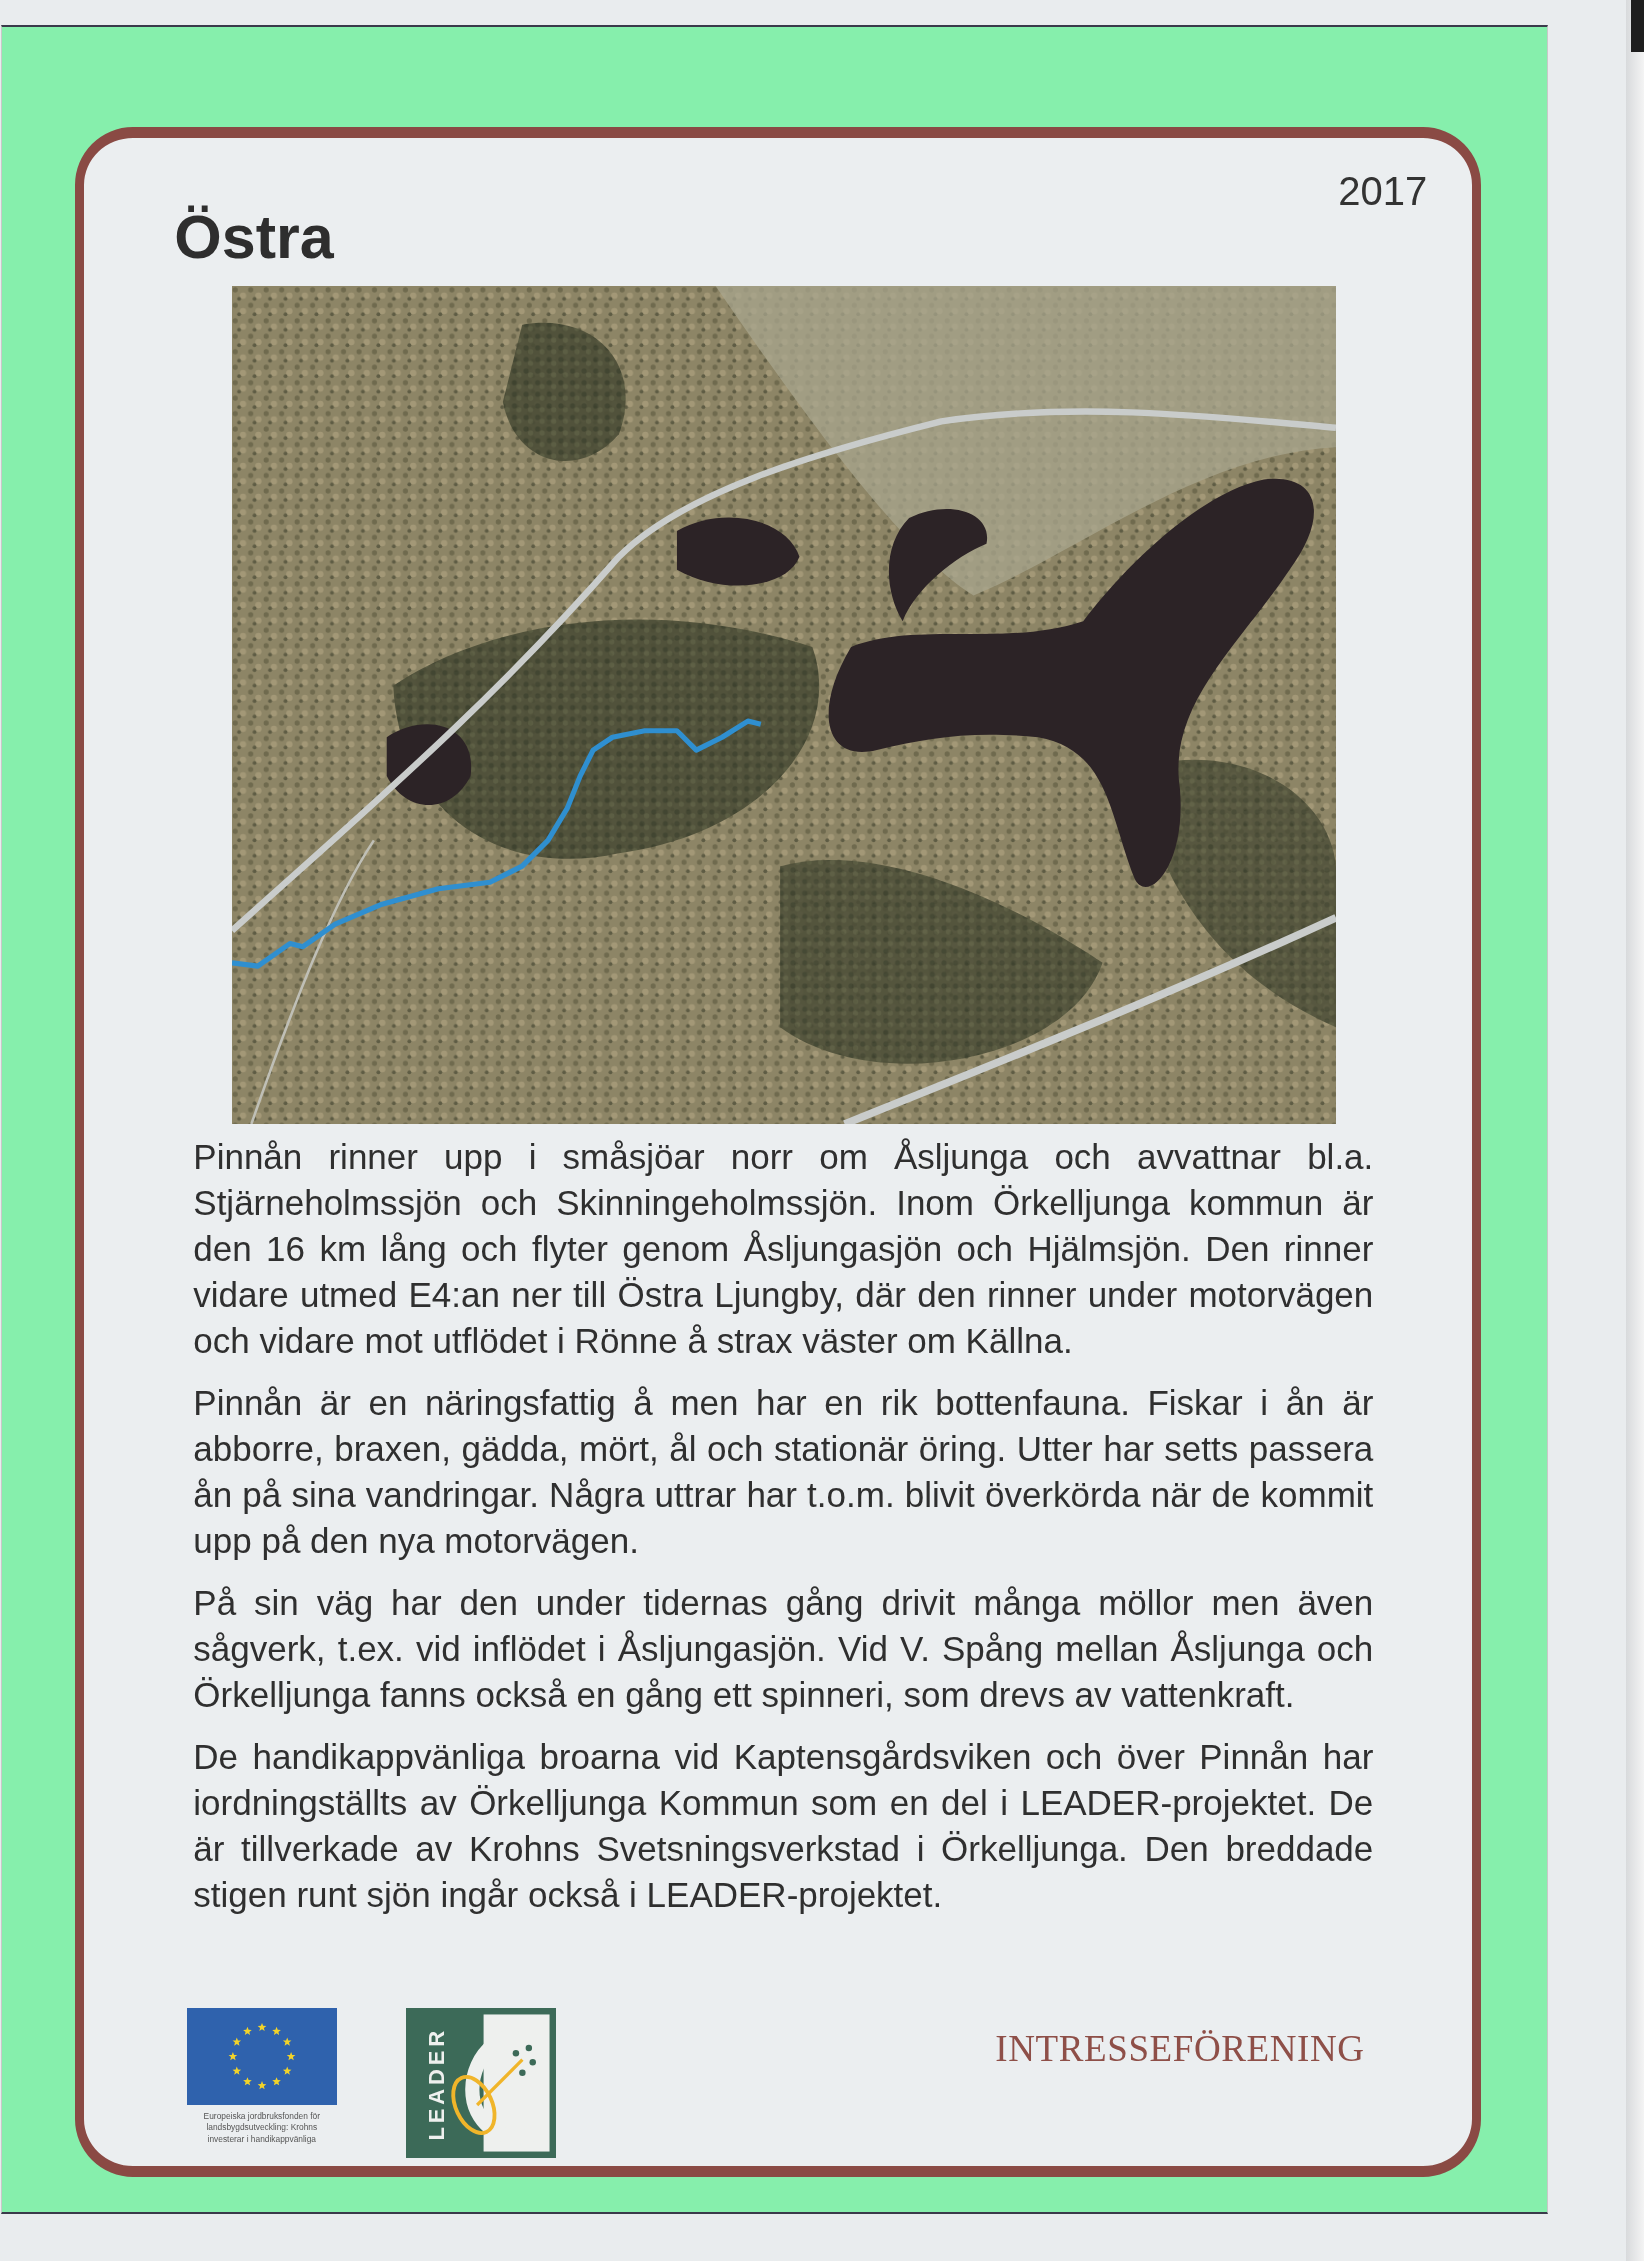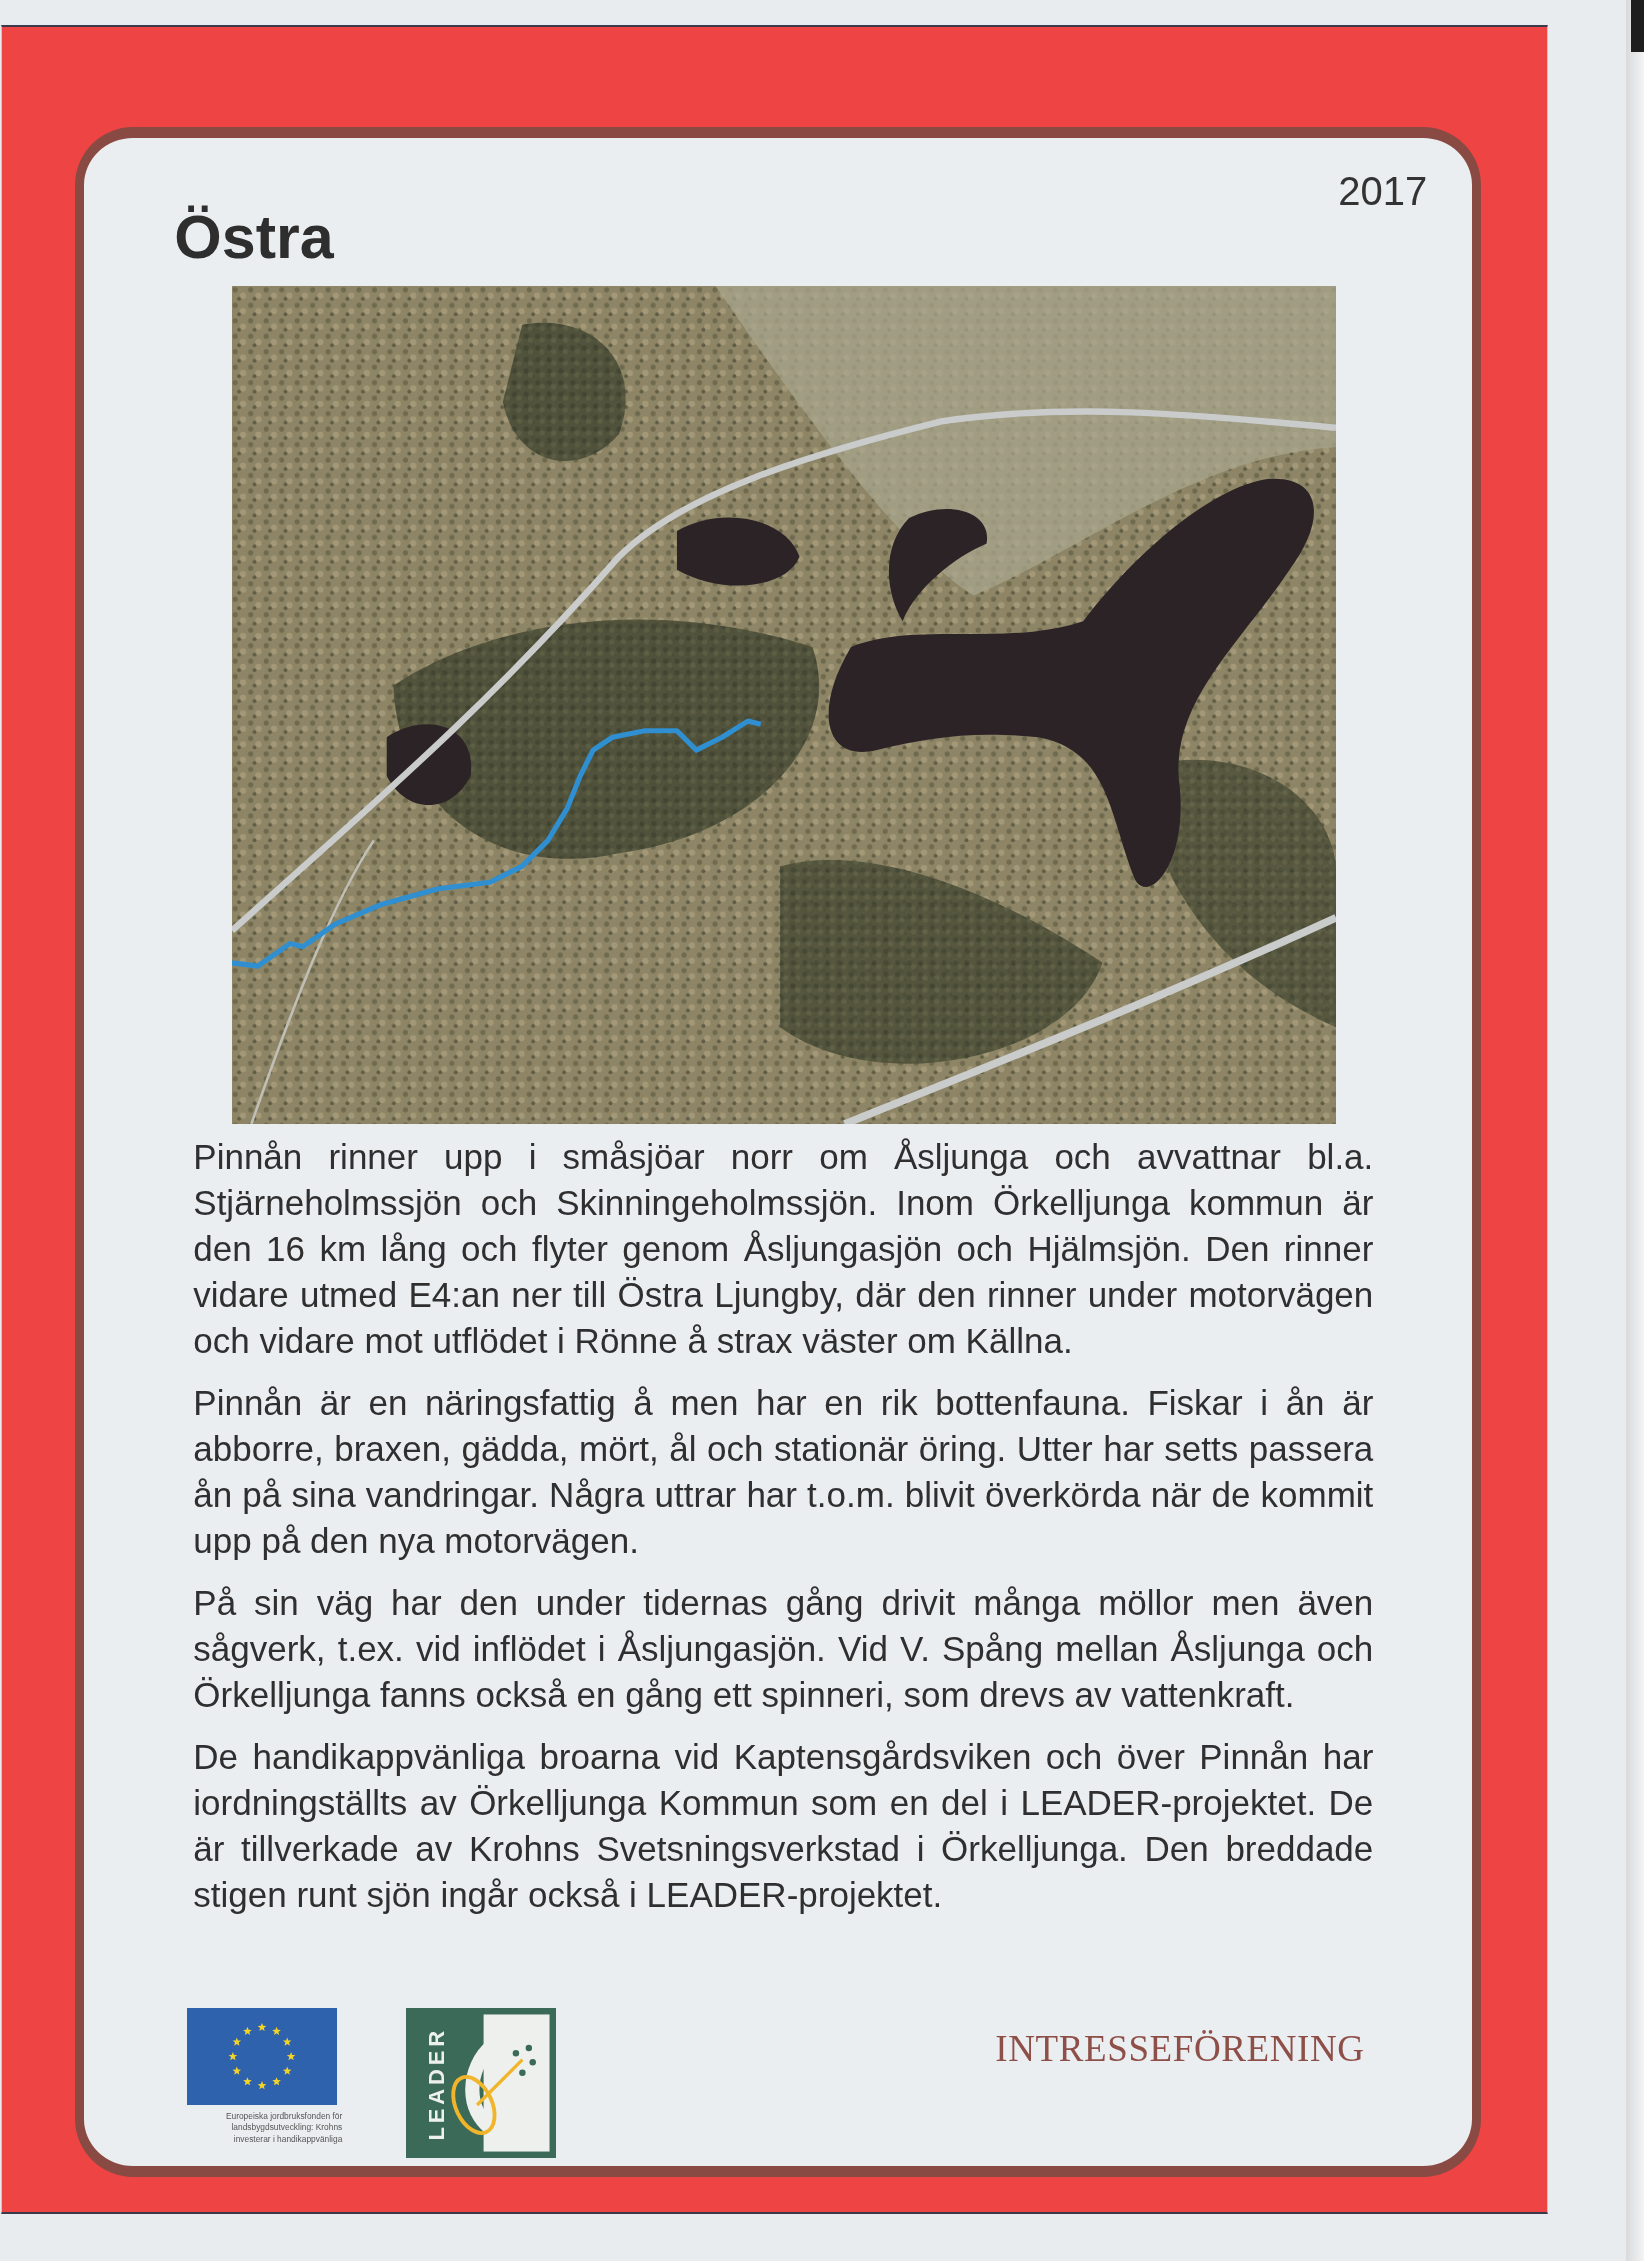--- a/index.html
+++ b/index.html
@@ -15,21 +15,21 @@
   }
   .scan-right-edge .dark {
     position: absolute; right: 0; top: 0; width: 13px; height: 52px; background: #1e1e1e;
   }
   .sheet {
     position: absolute; left: 1.3px; top: 24.5px; width: 1545px; height: 2185px;
     border-top: 2.6px solid #3a3a4a;
     border-bottom: 2.6px solid #3a3a4a;
     border-left: 0.6px solid #c8c8c8;
     border-right: 0.6px solid #c8c8c8;
-    background: #ef4444;
+    background: #86efac;
   }
   .frame {
     position: absolute; left: 73px; top: 100px; width: 1406px; height: 2050px;
     border: 9px solid #8a4a44;
     border-top-width: 11.6px; border-bottom-width: 11.6px;
     border-radius: 58px;
     background: #ebeef0;
     box-sizing: border-box;
   }
   .year {
@@ -54,21 +54,21 @@
   .footer {
     position: absolute; left: 0; right: 0; top: 1870px; height: 148px;
   }
   .eu-logo {
     position: absolute; left: 103px; top: 0; width: 150px; height: 97px;
     background: #2f62ad;
   }
   .eu-logo svg { width: 100%; height: 100%; }
   .eu-caption {
     position: absolute; left: 97px; top: 103px; width: 161px;
-    font-size: 8.4px; line-height: 11.6px; color: #555; text-align: right;
+    font-size: 8.4px; line-height: 11.6px; color: #555; text-align: center;
   }
   .leader-logo {
     position: absolute; left: 322px; top: 0; width: 150px; height: 150px;
     background: #3c6a58; overflow: hidden;
   }
   .leader-logo svg { width: 100%; height: 100%; }
   .brand {
     position: absolute; right: 32px; top: 19.3px; width: 516px; height: 129px;
     font-family: Liberation Serif, serif; color: #8e4f48;
   }

